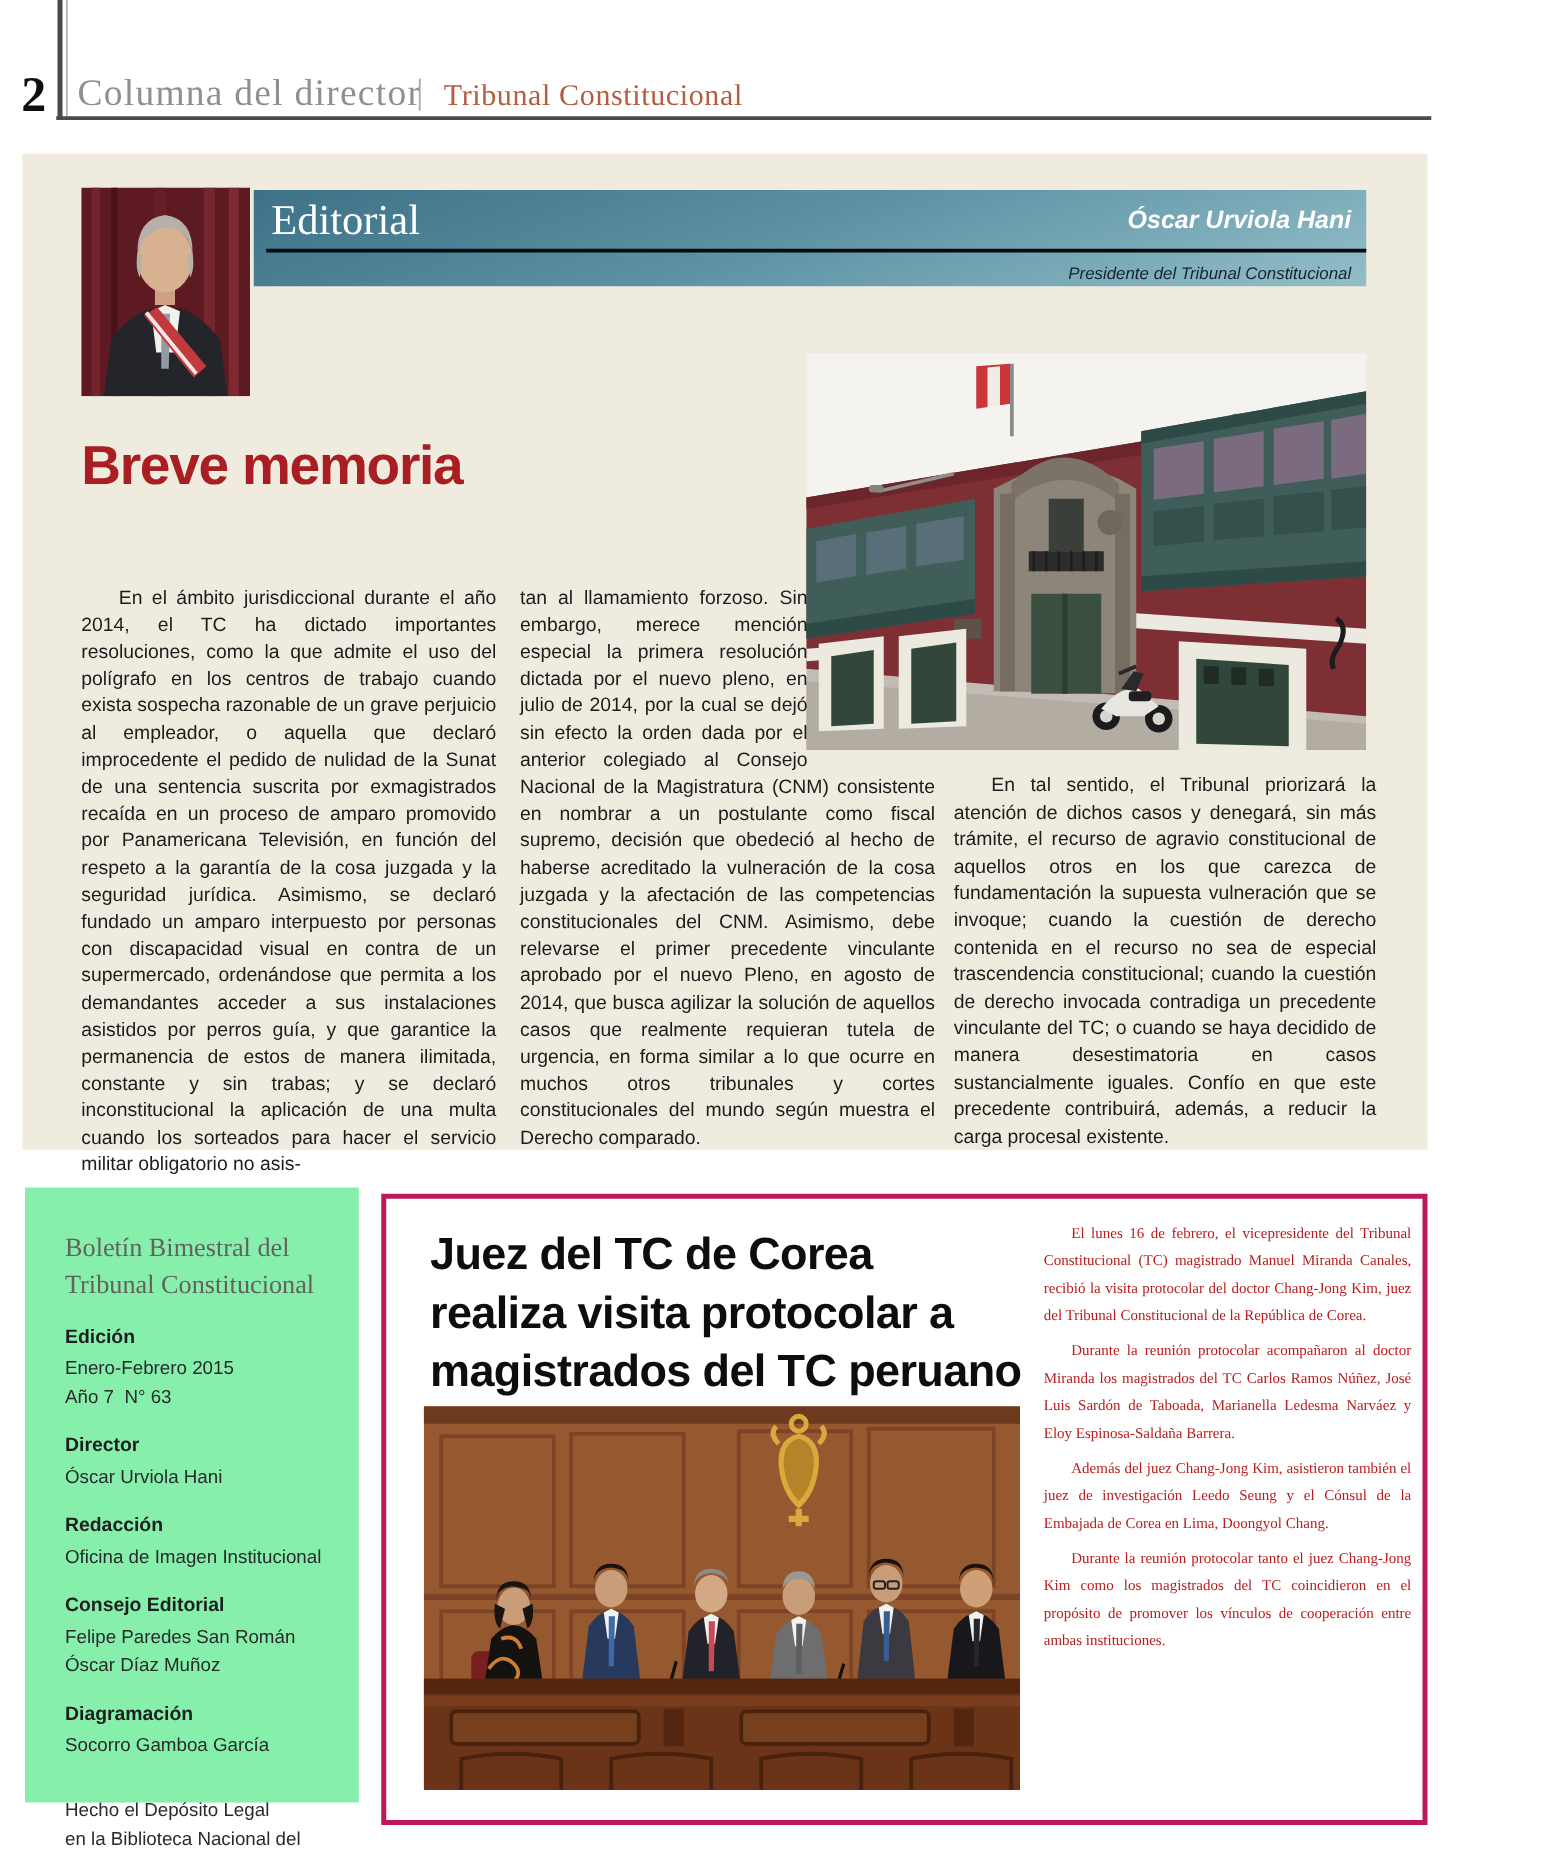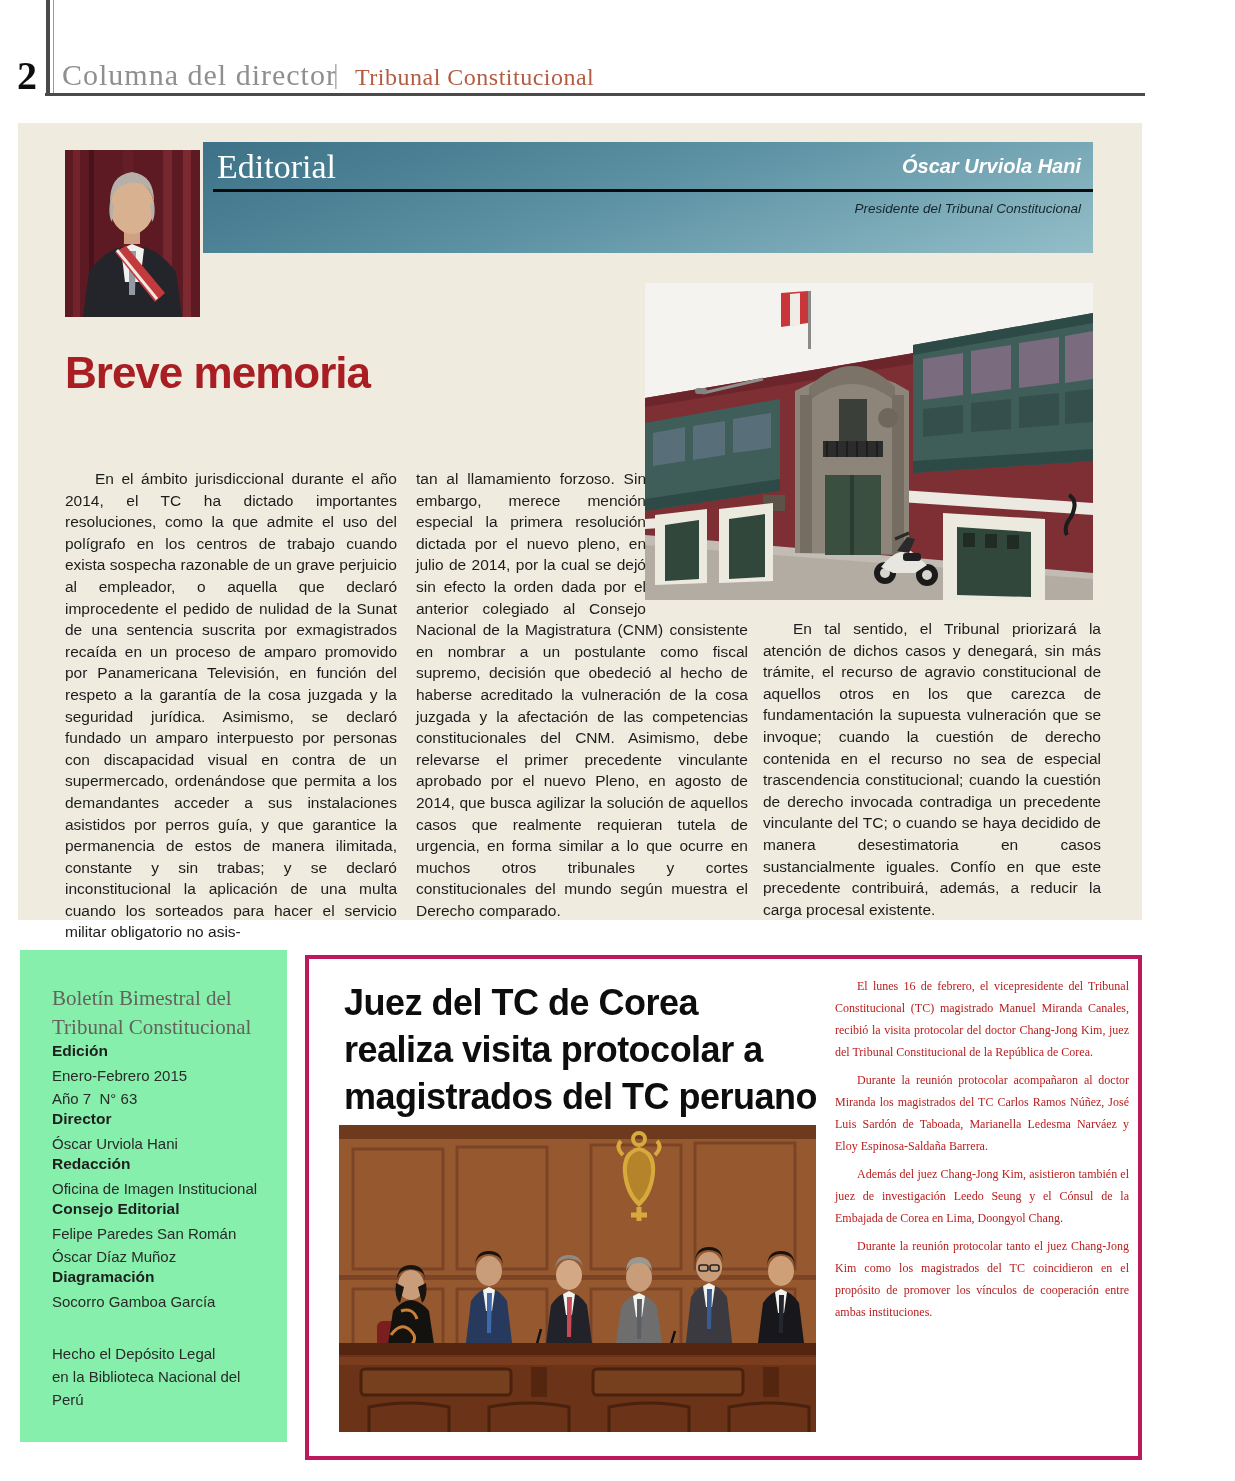--- a/index.html
+++ b/index.html
@@ -15,21 +15,21 @@
                 font-size:30px;color:#8f8f8f;letter-spacing:1px;}
   .head-sep{position:absolute;left:333px;top:58px;font-family:"Liberation Serif",serif;
             font-size:28px;color:#aaaaaa;}
   .head-pub{position:absolute;left:355px;top:64px;font-family:"Liberation Serif",serif;
             font-size:24px;color:#b35c42;letter-spacing:0.5px;text-align:center;}
   .head-rule{position:absolute;left:45px;top:93px;width:1100px;height:3px;background:#4a4a4a;}
 
   
   .edbox{position:absolute;left:18px;top:123px;width:1124px;height:797px;background:#efecdf;}
   .portrait{position:absolute;left:47px;top:27px;width:135px;height:167px;}
-  .tealbar{position:absolute;left:185px;top:19px;width:890px;height:111px;
+  .tealbar{position:absolute;left:185px;top:29px;width:890px;height:77px;
            background:linear-gradient(160deg,#3c7187 0%,#5d92a4 48%,#93bec8 100%);}
   .tealbar .kicker{position:absolute;left:14px;top:6px;font-family:"Liberation Serif",serif;
                    font-size:34px;color:#ffffff;}
   .tealbar .author{position:absolute;right:12px;top:13px;font-size:20px;font-weight:700;
                    font-style:italic;color:#ffffff;}
   .tealbar .blackrule{position:absolute;left:10px;right:0;top:47px;height:3px;background:#0b0b0b;}
   .tealbar .role{position:absolute;right:12px;top:59px;font-size:13.5px;font-style:italic;color:#14262b;}
 
   .ed-title{position:absolute;left:47px;top:222px;font-size:44px;line-height:56px;font-weight:700;
             letter-spacing:-1px;color:#a91e23;}
@@ -39,21 +39,21 @@
        text-align:justify;color:#1c1c1c;}
   .col-1{left:47px;text-indent:30px;}
   .col-2{left:398px;}
   .col2-spacer{float:right;width:102px;height:141px;}
   .col-3{left:745px;top:495px;width:338px;text-indent:30px;}
 
   
   .mast{position:absolute;left:20px;top:950px;width:267px;height:492px;background:#86efac;
         box-sizing:border-box;padding:34px 24px 0 32px;}
   .mast-title{font-family:"Liberation Serif",serif;font-size:21px;line-height:29px;color:#63635c;width:215px;}
-  .mast-label{font-size:15.5px;font-weight:700;color:#1f1f1f;margin-bottom:4px;}
+  .mast-label{font-size:15.5px;font-weight:700;color:#1f1f1f;margin-top:19px;margin-bottom:4px;}
   .mast-line{font-size:15px;line-height:23px;color:#2a2a2a;}
   .mast-gap{margin-top:29px;}
 
   
   .news{position:absolute;left:305px;top:955px;width:837px;height:505px;background:#ffffff;
         border:4px solid #be185d;box-sizing:border-box;}
   .news-title{position:absolute;left:35px;top:20px;font-size:36px;line-height:47px;font-weight:700;
               letter-spacing:-0.5px;color:#0d0d0d;}
   .gphoto{position:absolute;left:30px;top:166px;width:477px;height:307px;}
   .news-text{position:absolute;left:526px;top:16px;width:294px;font-family:"Liberation Serif",serif;

